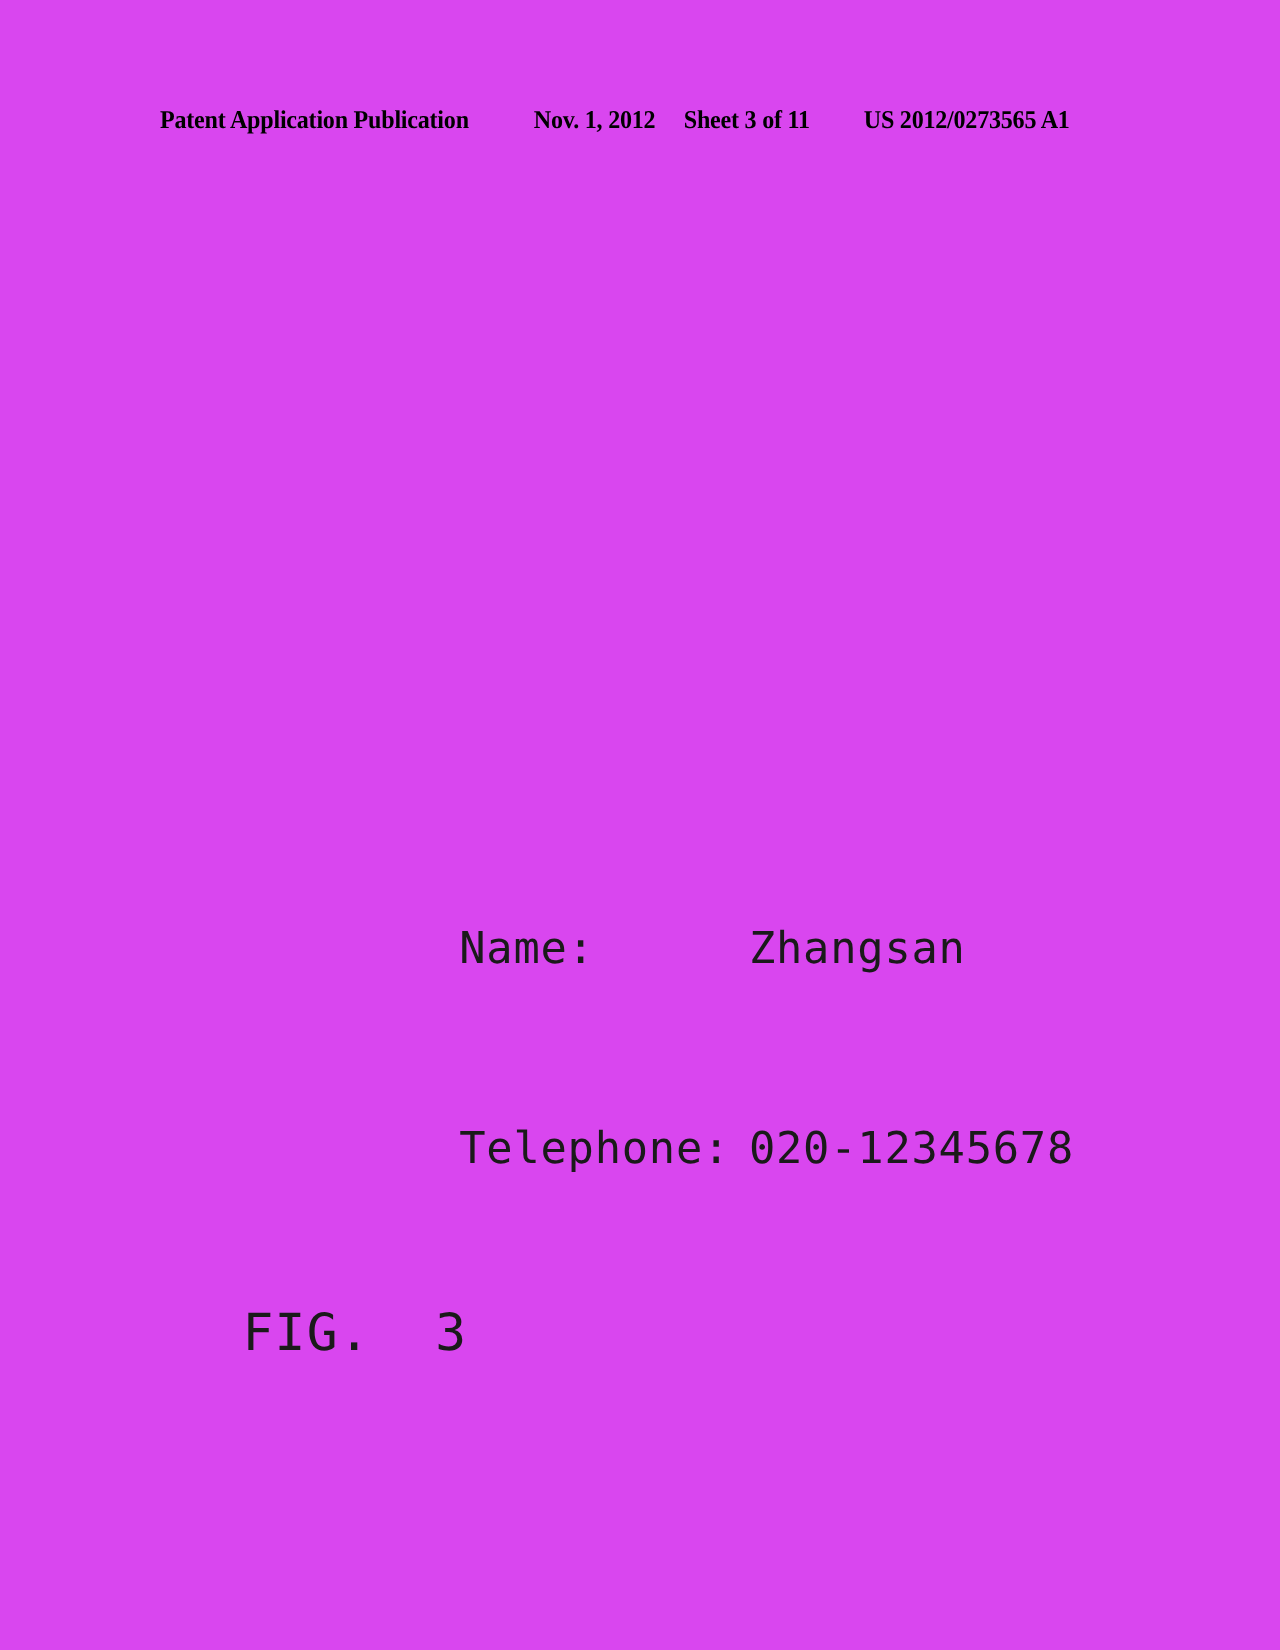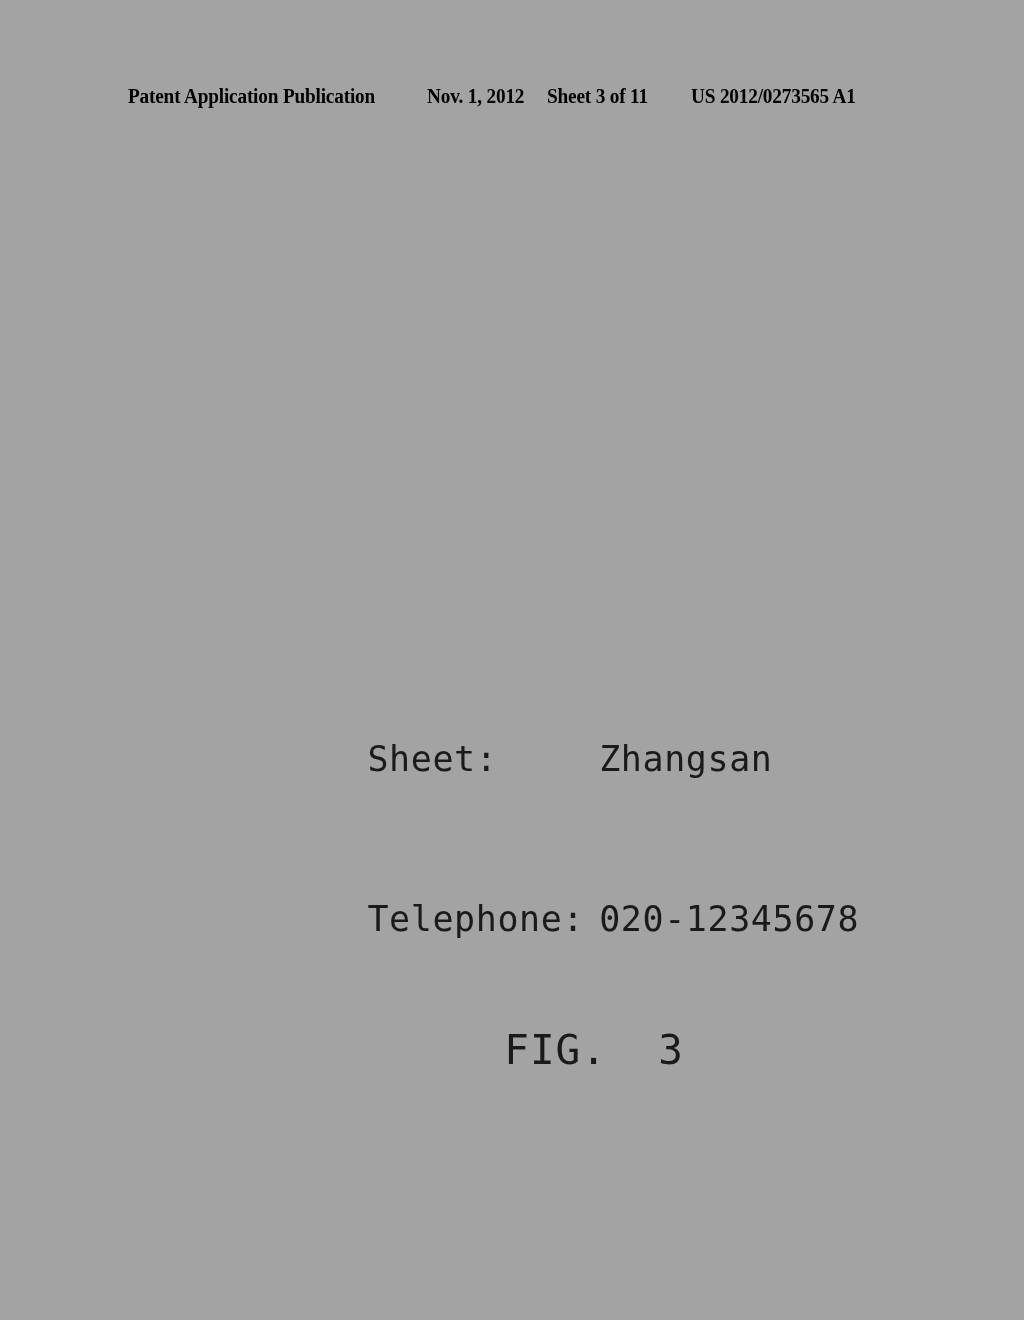--- a/index.html
+++ b/index.html
@@ -14,21 +14,21 @@
     position: relative;
     overflow: hidden;
     font-family: "Liberation Serif", serif;
     color: #000000;
     -webkit-font-smoothing: none;
   }
 
   .page {
     position: absolute;
     inset: 0;
-    background: #a3a3a3;
+    background: #d946ef;
   }
 
   
   .page-header {
     position: absolute;
     left: 128px;
     top: 83px;
     width: 768px;
     height: 30px;
     display: flex;
@@ -89,22 +89,22 @@
   .info-value {
     display: inline;
     white-space: pre;
   }
   .info-label {
     display: inline-block;
     width: 11ch;
   }
 
   .figure-caption {
-    margin-top: 24px;
-    text-align: right;
+    margin-top: 40px;
+    text-align: left;
     padding-right: 150px;
     font-family: "DejaVu Sans Mono", "Liberation Mono", monospace;
     font-size: 41px;
     line-height: 52px;
     letter-spacing: 1px;
     color: #1a1a1a;
     white-space: pre;
   }
 </style>
 </head>
@@ -116,21 +116,21 @@
     <span class="hdr-pub">Patent Application Publication</span>
     <span class="hdr-date">Nov. 1, 2012</span>
     <span class="hdr-sheet">Sheet 3 of 11</span>
     <span class="hdr-docnum">US 2012/0273565 A1</span>
   </div>
 
   <div class="figure-block">
 
     <ul class="info-list">
       <li class="info-row">
-        <span class="info-label">Sheet:</span><span class="info-value">Zhangsan</span>
+        <span class="info-label">Name:</span><span class="info-value">Zhangsan</span>
       </li>
       <li class="info-row">
         <span class="info-label">Telephone:</span><span class="info-value">020-12345678</span>
       </li>
     </ul>
 
     <div class="figure-caption">FIG.  3</div>
 
   </div>
 

